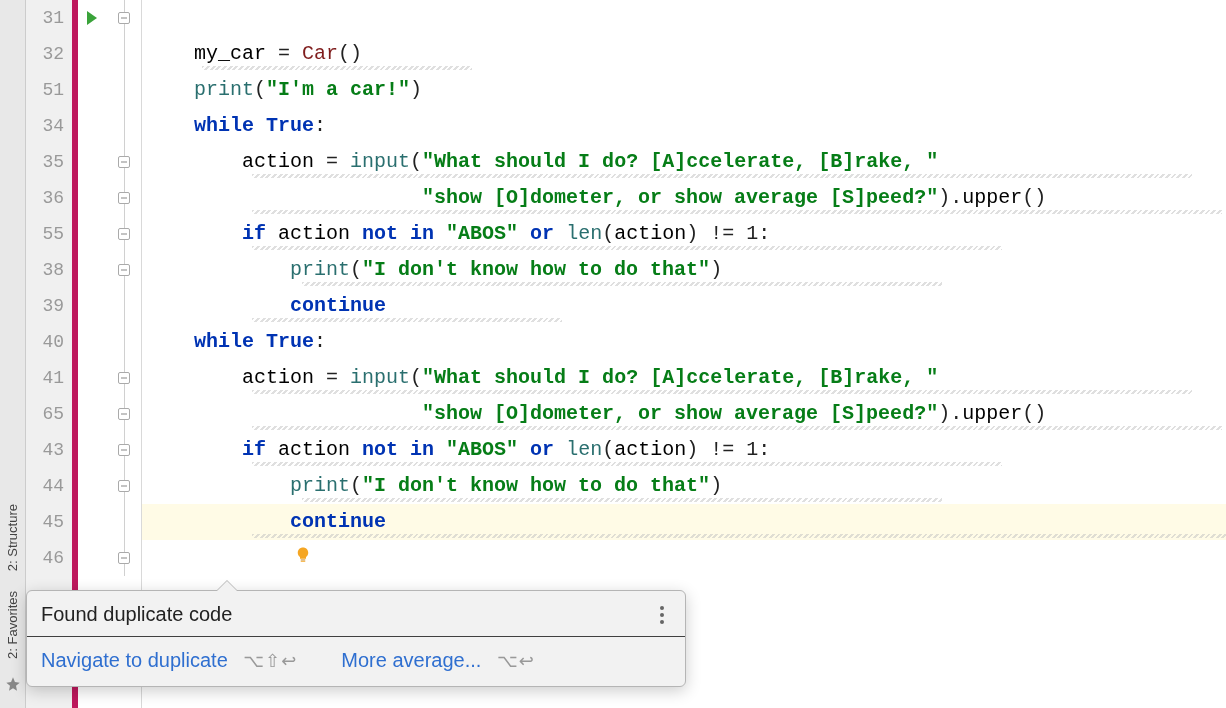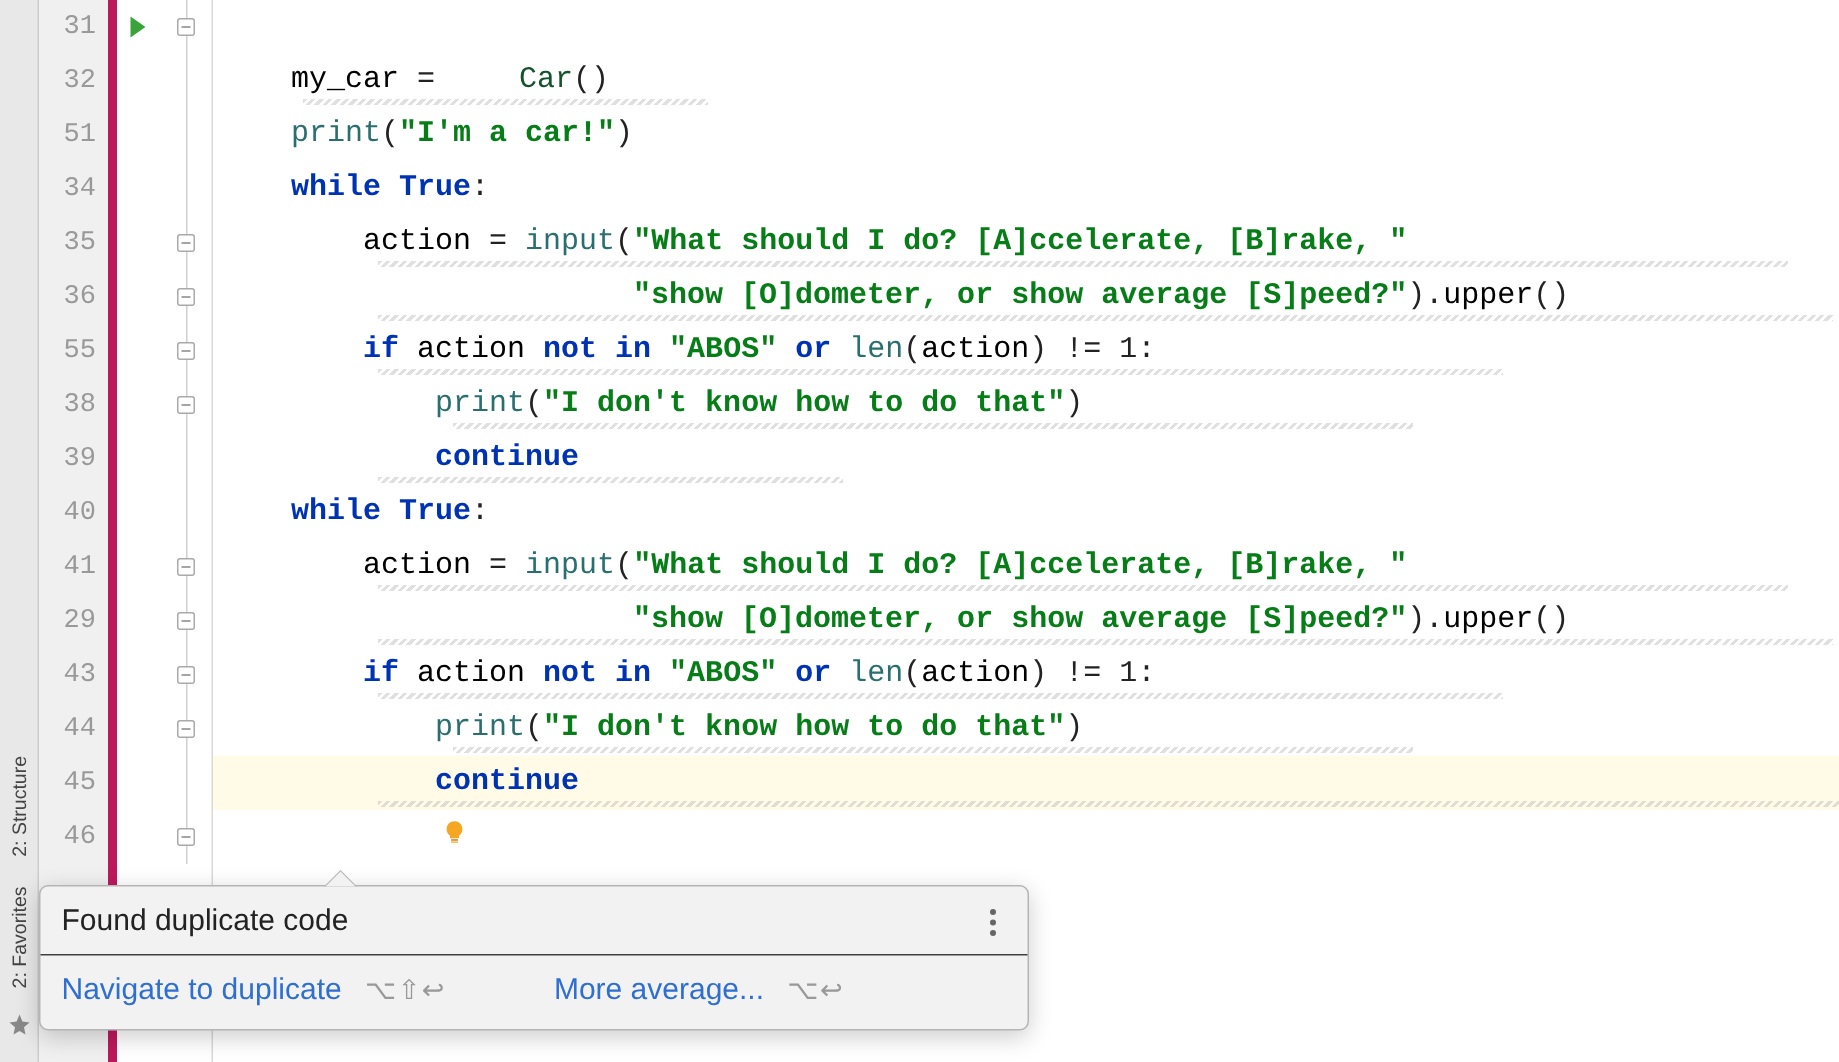--- a/index.html
+++ b/index.html
@@ -108,21 +108,21 @@
   }
   .wavy {
     position:absolute;
     left: 4px;
     bottom: 2px;
     height: 4px;
     background-image: repeating-linear-gradient(135deg,#c0c0c0 0 2px,transparent 2px 4px);
     opacity:0.5;
   }
   .kw { color: #0033b3; font-weight: bold; }
-  .fn { color: #14532d; margin-left: 44px; }
+  .fn { color: #7f1d1d; }
   .str { color: #067d17; font-weight: bold; }
   .num, .op { color: #222; }
   .id { color: #000; }
   .bi { color: #2a6f6f; }
   .bulb {
     position:absolute;
     left: 152px;
     top: 544px;
     width: 18px;
     height: 22px;
@@ -172,21 +172,21 @@
     border-bottom: 1px solid #404040;
   }
   .popup-title { font-size: 20px; color: #222; }
   .popup-more-menu {
     width: 18px; display:flex; flex-direction:column; gap:3px; align-items:center;
     cursor:pointer;
   }
   .popup-more-menu span { width:4px;height:4px;border-radius:50%;background:#666;display:block;}
   .popup-actions {
     display:flex;
-    gap: 72px;
+    gap: 44px;
     padding: 12px 14px 14px 14px;
     align-items:center;
   }
   .popup-link { color: #2f6fd0; font-size: 20px; cursor:pointer; }
   .shortcut { color: #999; font-size: 18px; margin-left: 10px; letter-spacing: 1px;}
 </style>
 </head>
 <body>
 
 <div class="editor-wrap">
@@ -210,21 +210,21 @@
       <div class="lineno">32</div>
       <div class="lineno">51</div>
       <div class="lineno">34</div>
       <div class="lineno">35</div>
       <div class="lineno">36</div>
       <div class="lineno">55</div>
       <div class="lineno">38</div>
       <div class="lineno">39</div>
       <div class="lineno">40</div>
       <div class="lineno">41</div>
-      <div class="lineno">29</div>
+      <div class="lineno">65</div>
       <div class="lineno">43</div>
       <div class="lineno">44</div>
       <div class="lineno">45</div>
       <div class="lineno">46</div>
     </div>
   <div class="run-gutter" id="run-gutter">
       <div class="run-row">
         <div class="run-icon"></div>
       </div>
       <div class="run-row"></div>

